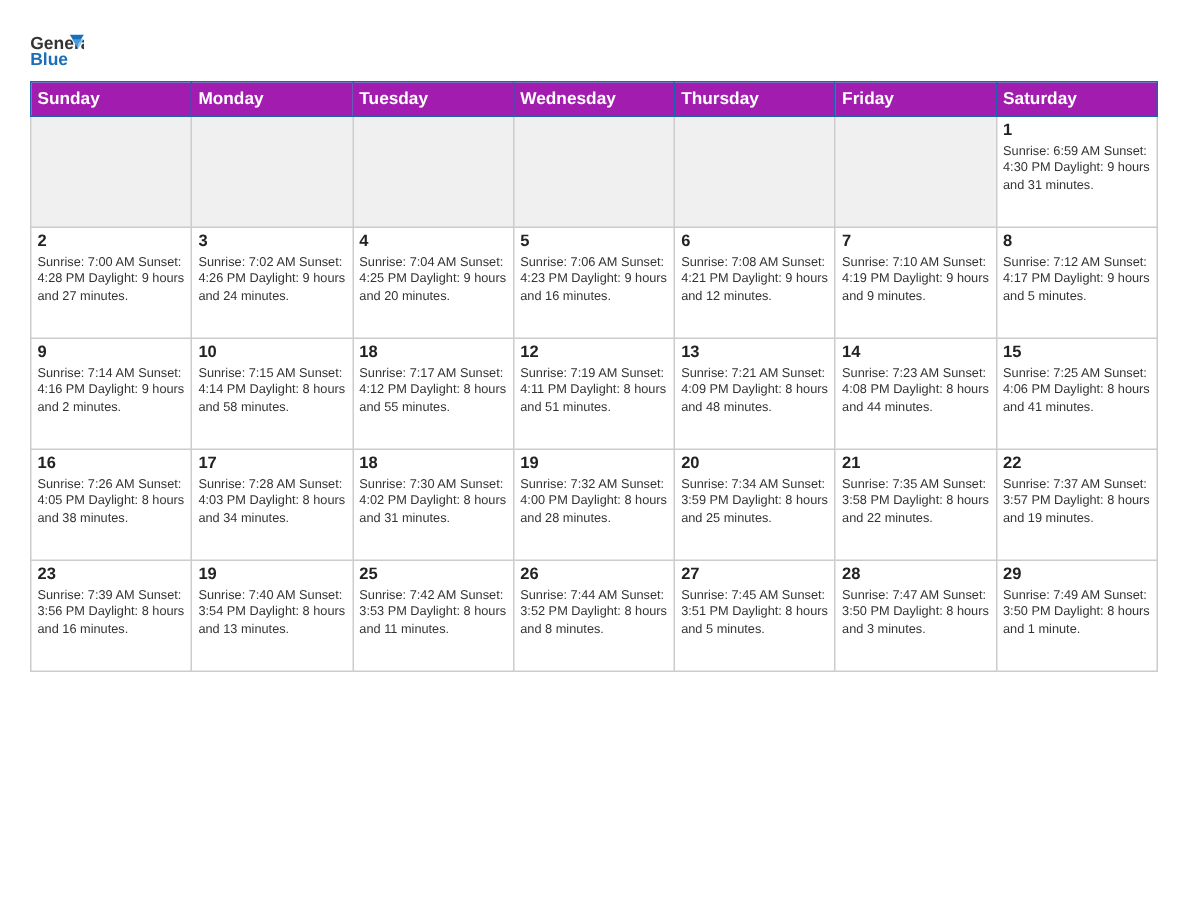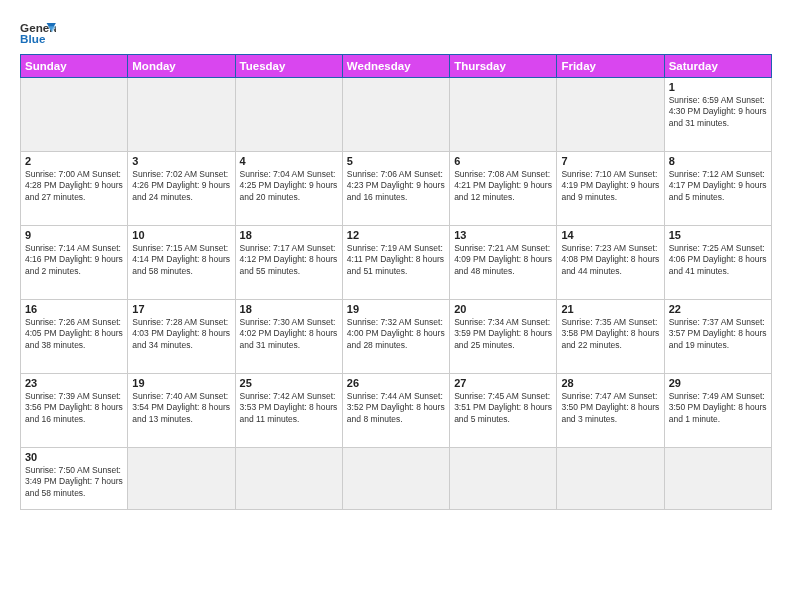--- a/index.html
+++ b/index.html
@@ -46,21 +46,21 @@
       color: #444;
       margin-top: 2px;
     }
     .calendar {
       width: 100%;
       border-collapse: collapse;
       margin-top: 4px;
       table-layout: fixed;
     }
     .calendar th {
-      background: #d946ef;
+      background: #a21caf;
       color: #fff;
       font-size: 11.5px;
       font-weight: bold;
       padding: 5px 4px;
       border: 1px solid #2060b0;
       text-align: left;
     }
     .calendar td {
       border: 1px solid #ccc;
       vertical-align: top;
@@ -333,30 +333,15 @@
 and 3 minutes.</div>
           </td>
           <td>
             <span class="day-num">29</span>
             <div class="day-info">Sunrise: 7:49 AM
 Sunset: 3:50 PM
 Daylight: 8 hours
 and 1 minute.</div>
           </td>
         </tr>
-        <tr class="last-row">
-          <td>
-            <span class="day-num">30</span>
-            <div class="day-info">Sunrise: 7:50 AM
-Sunset: 3:49 PM
-Daylight: 7 hours
-and 58 minutes.</div>
-          </td>
-          <td class="other-month"></td>
-          <td class="other-month"></td>
-          <td class="other-month"></td>
-          <td class="other-month"></td>
-          <td class="other-month"></td>
-          <td class="other-month"></td>
-        </tr>
       </tbody>
   </table>
 </div>
 
 </body></html>

